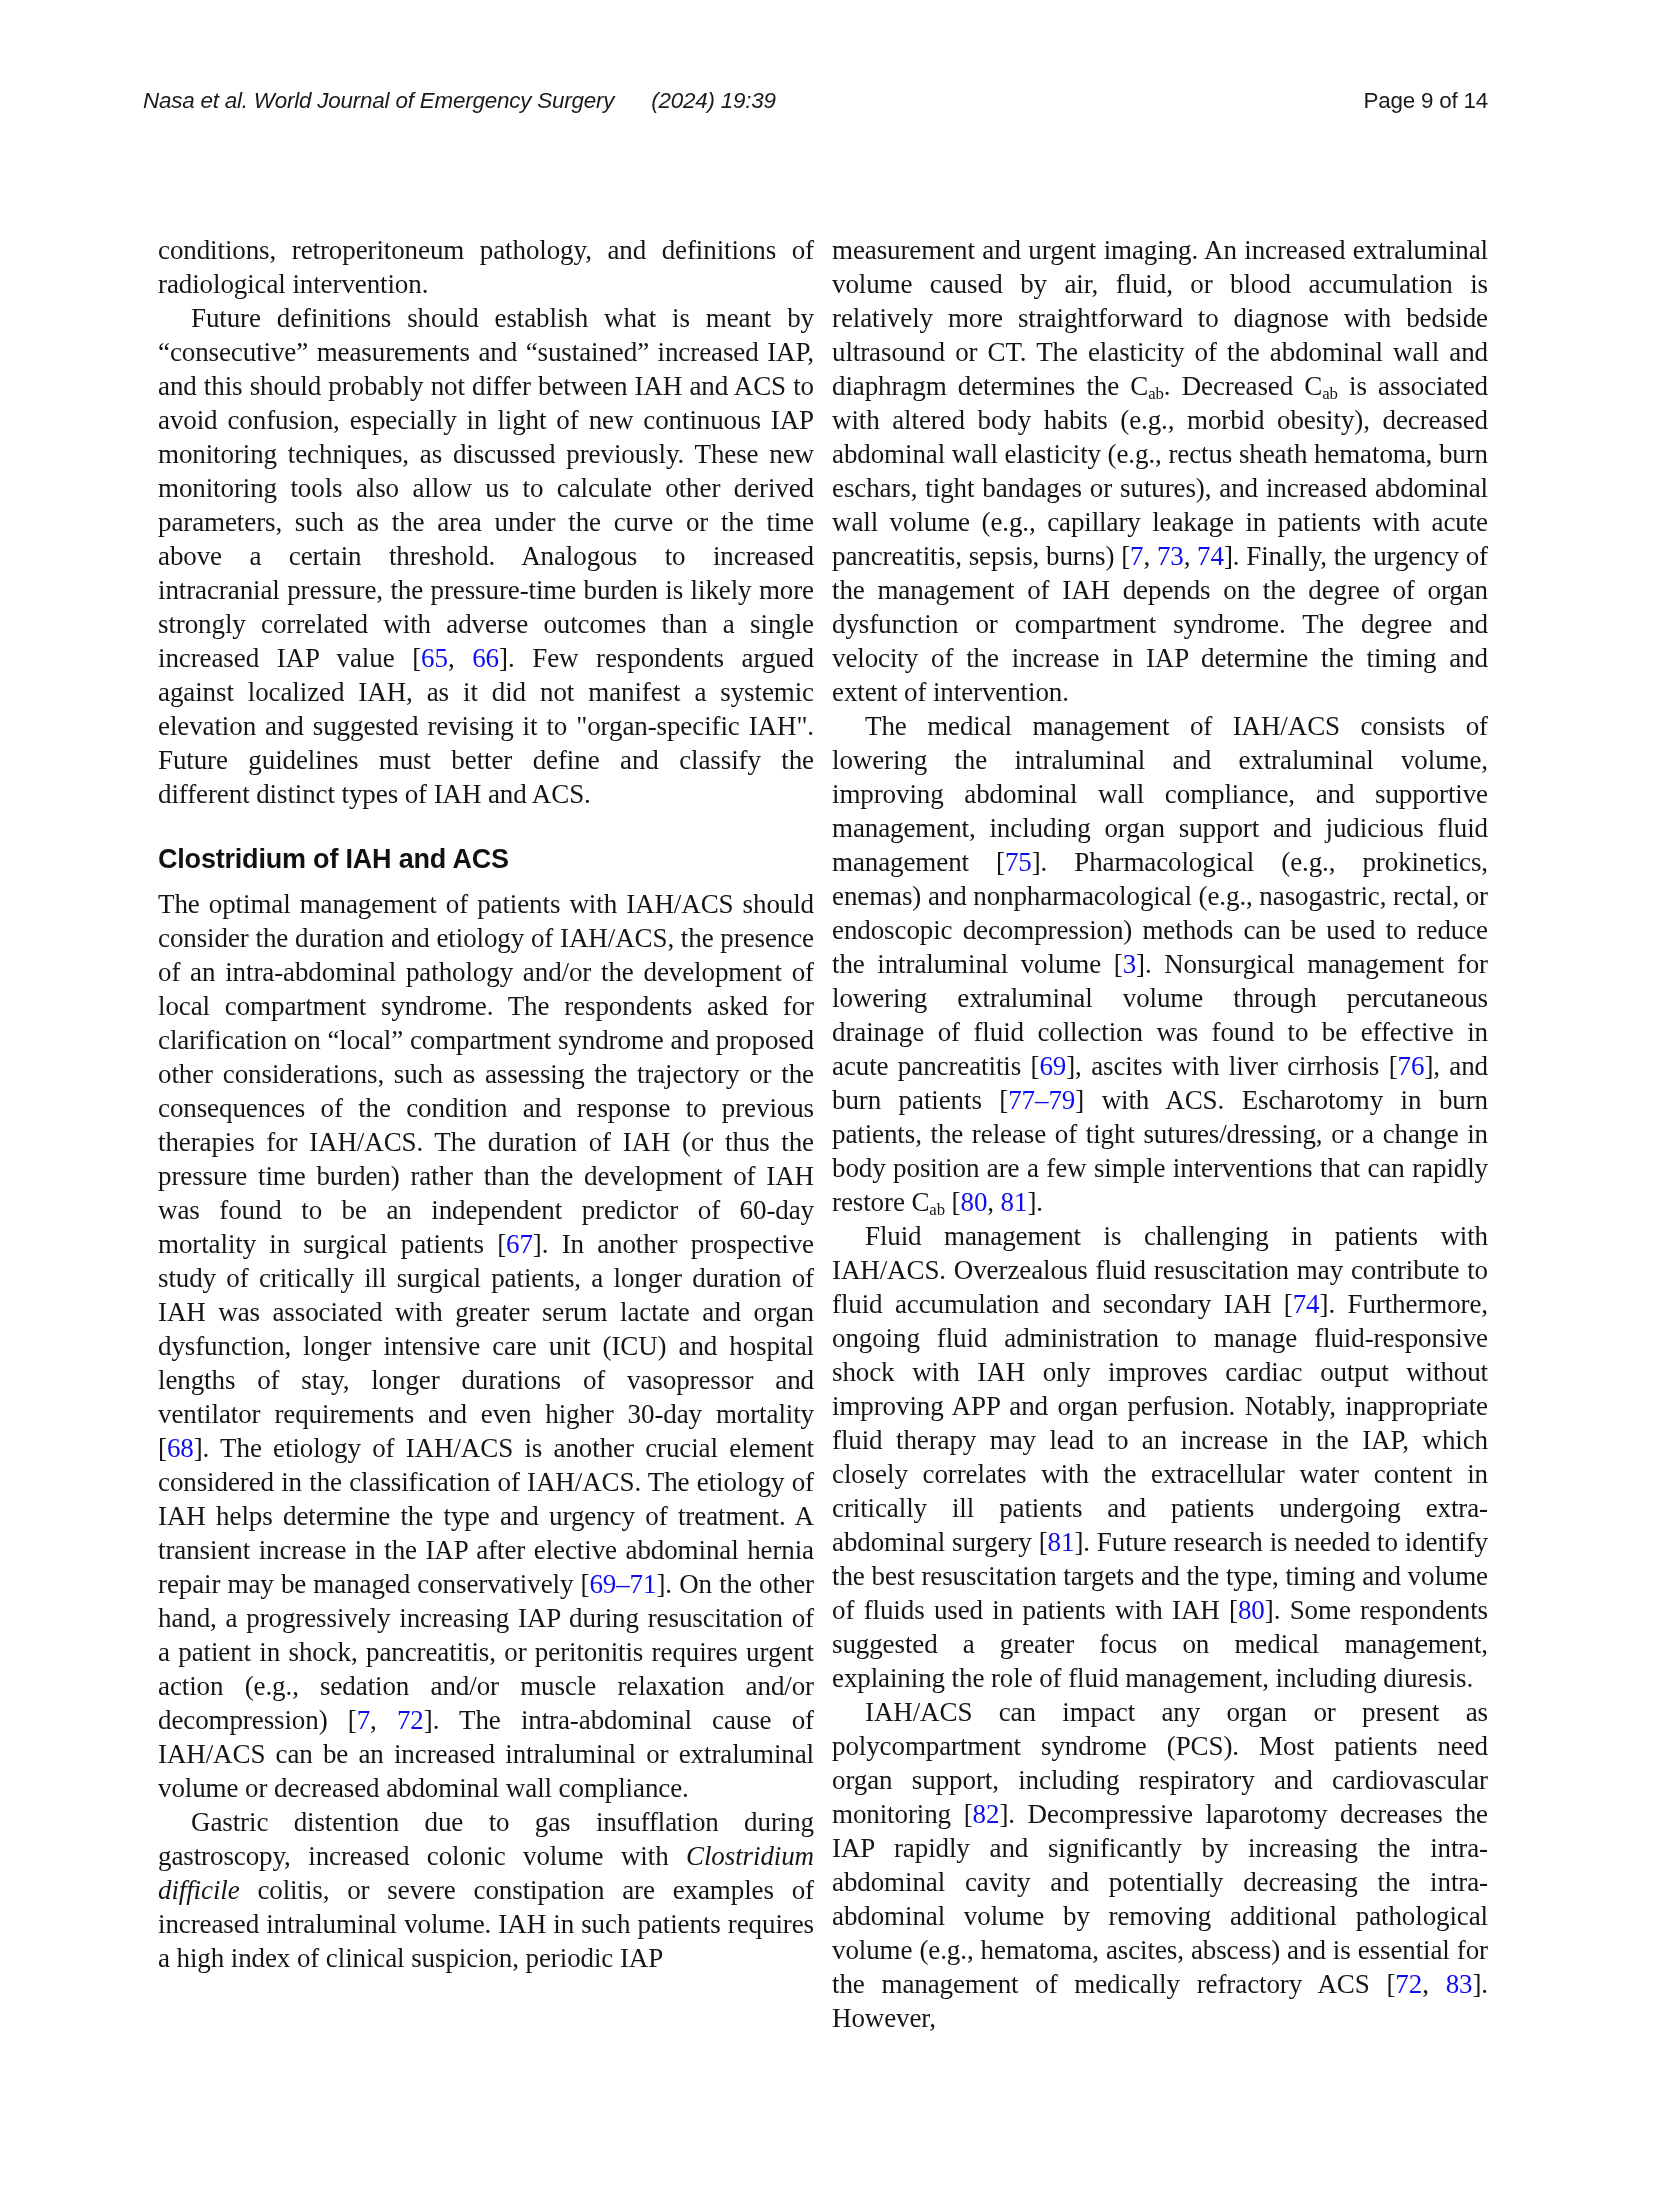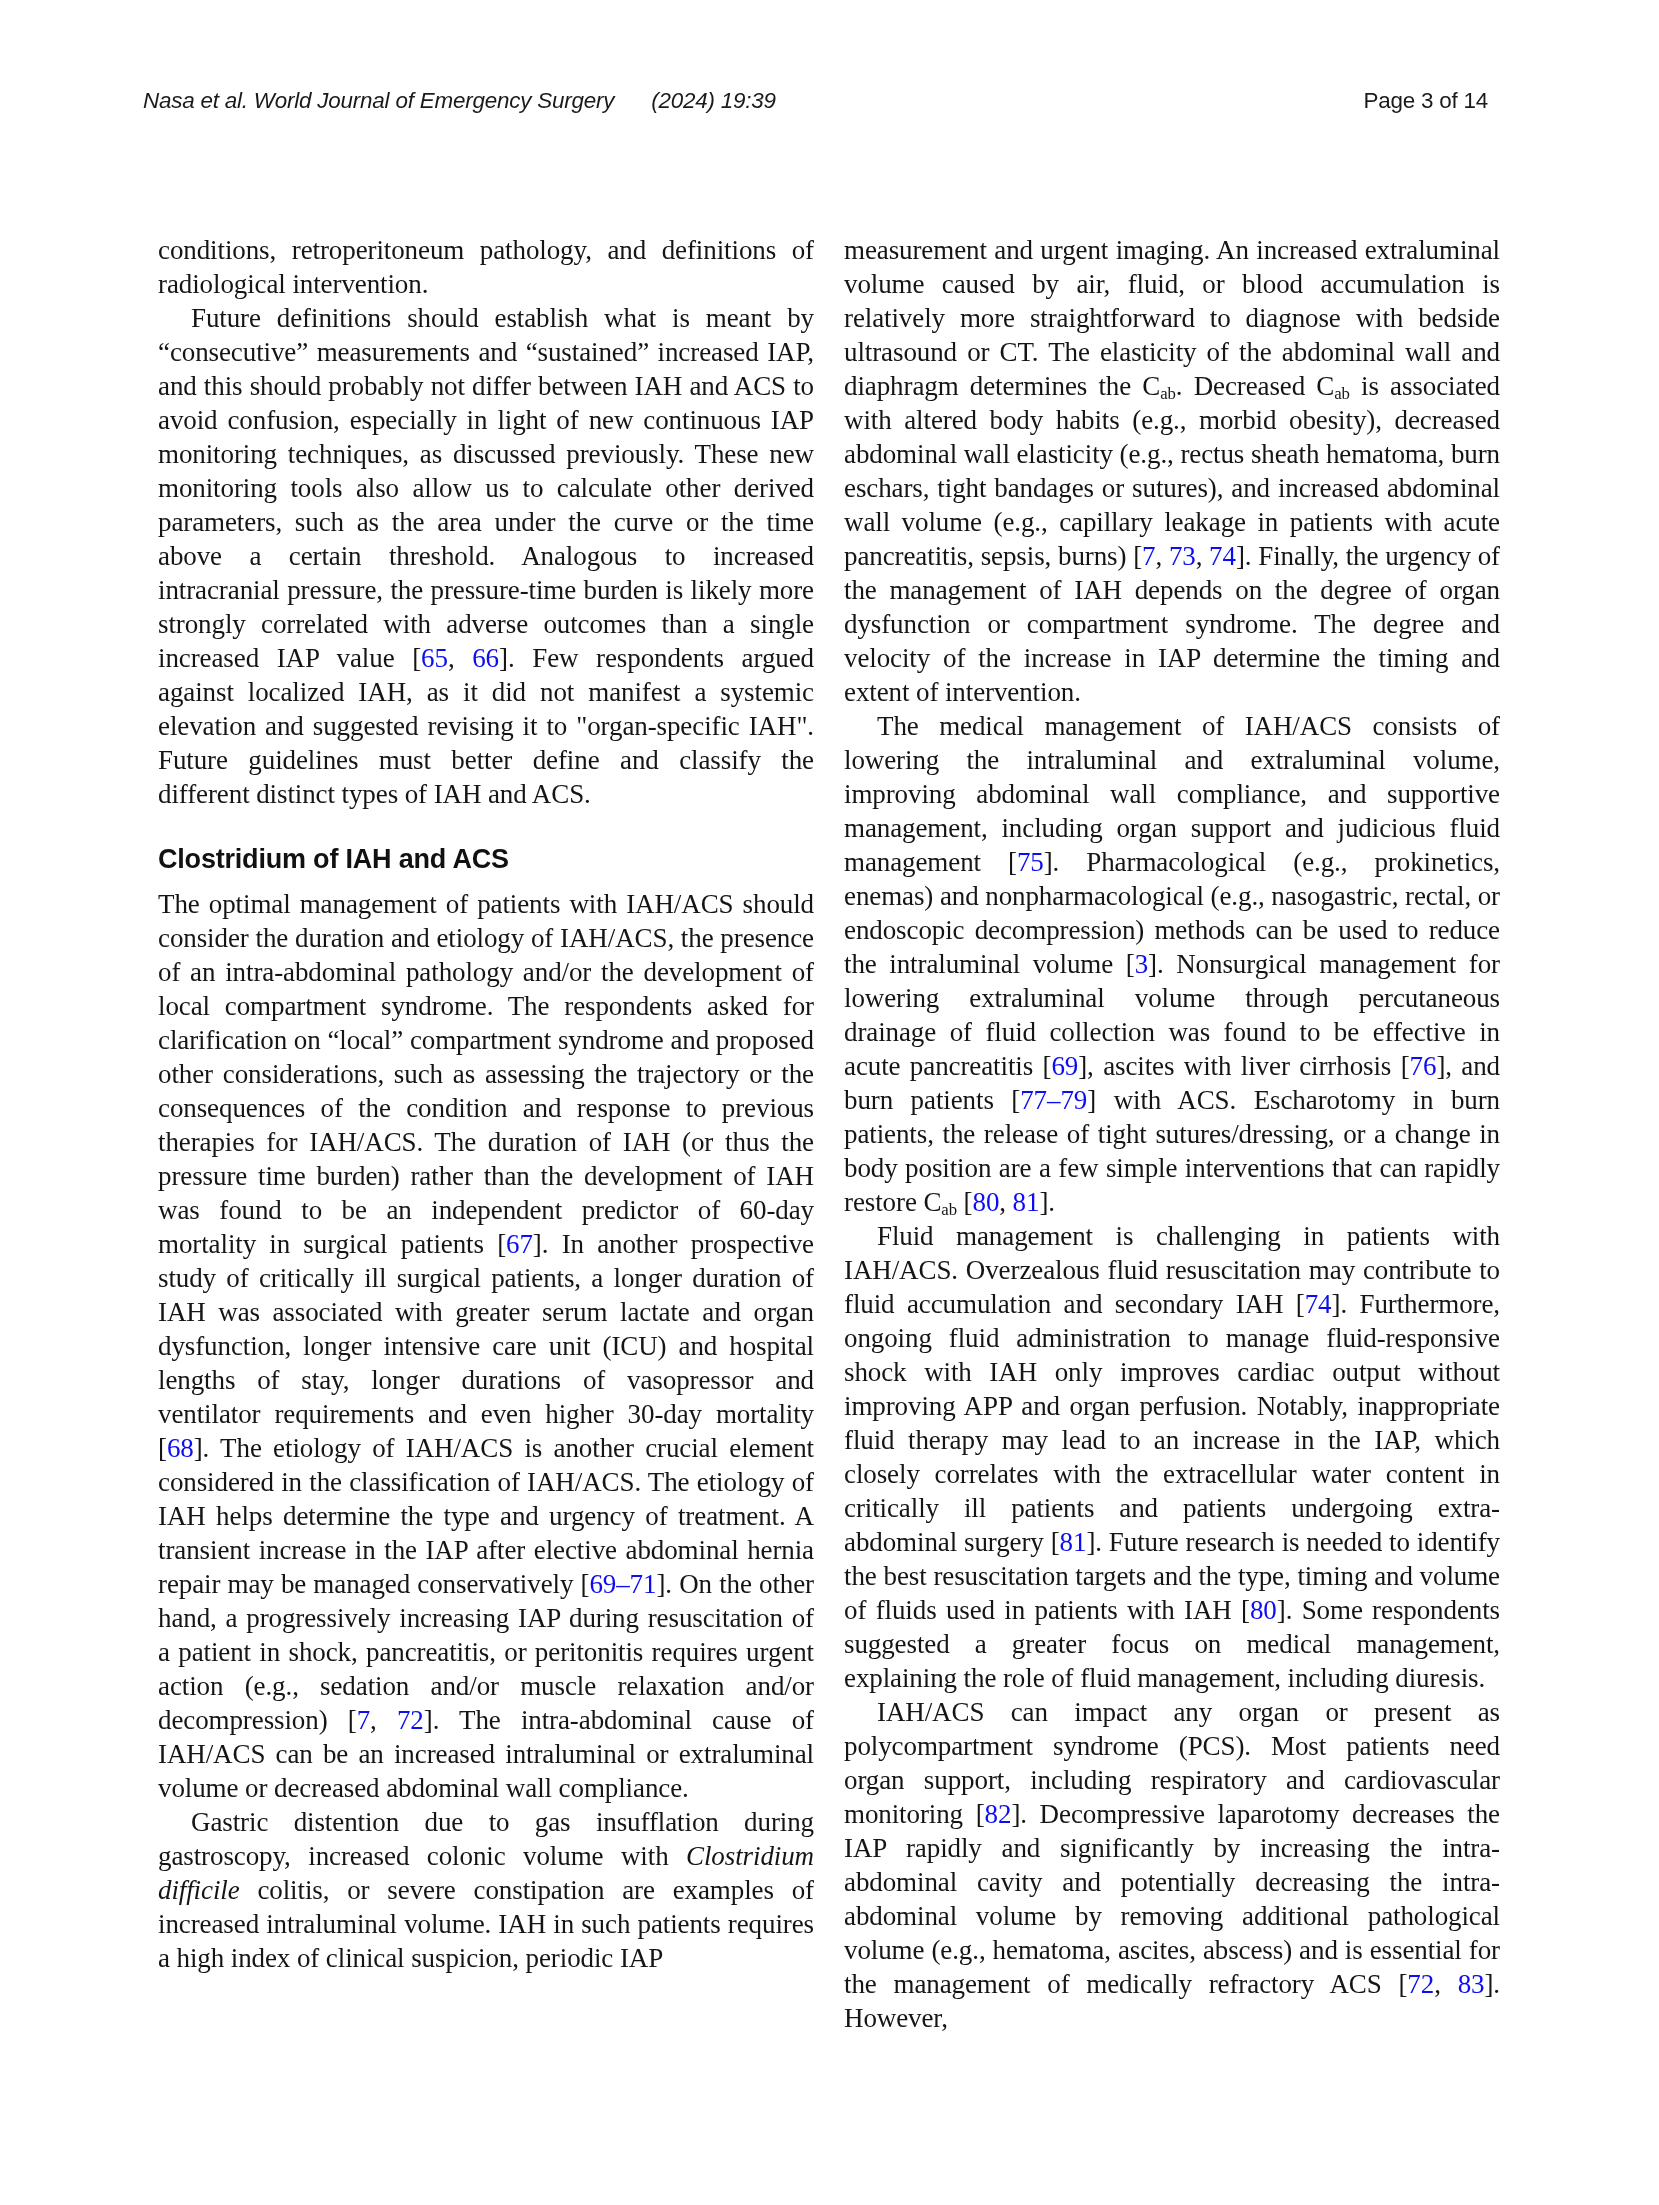--- a/index.html
+++ b/index.html
@@ -41,21 +41,21 @@
     font-style: normal;
     letter-spacing: -0.2px;
   }
   .content {
     position: absolute;
     top: 233px;
     left: 158px;
     width: 1345px;
     display: grid;
     grid-template-columns: 656px 656px;
-    column-gap: 30px;
+    column-gap: 18px;
   }
   .col p {
     margin: 0;
     font-size: 27px;
     line-height: 34px;
     text-align: justify;
     letter-spacing: -0.1px;
   }
   .col p.indent { text-indent: 33px; }
   .col h2 {
@@ -82,21 +82,21 @@
 </style>
 </head>
 <body>
 
 <div class="page">
 
   <div class="header">
     <div class="cite">
       <span>Nasa et al. World Journal of Emergency Surgery</span><span class="issue">(2024) 19:39</span>
     </div>
-    <div class="pageno">Page 3 of 14</div>
+    <div class="pageno">Page 9 of 14</div>
   </div>
 
   <div class="content">
     <div class="col">
         <p>conditions, retroperitoneum pathology, and definitions of radiological intervention.</p>
         <p class="indent">Future definitions should establish what is meant by “consecutive” measurements and “sustained” increased IAP, and this should probably not differ between IAH and ACS to avoid confusion, especially in light of new continuous IAP monitoring techniques, as discussed previously. These new monitoring tools also allow us to calculate other derived parameters, such as the area under the curve or the time above a certain threshold. Analogous to increased intracranial pressure, the pressure-time burden is likely more strongly correlated with adverse outcomes than a single increased IAP value [<a class="ref" href="#">65</a>, <a class="ref" href="#">66</a>]. Few respondents argued against localized IAH, as it did not manifest a systemic elevation and suggested revising it to "organ-specific IAH". Future guidelines must better define and classify the different distinct types of IAH and ACS.</p>
         <h2>Clostridium of IAH and ACS</h2>
         <p>The optimal management of patients with IAH/ACS should consider the duration and etiology of IAH/ACS, the presence of an intra-abdominal pathology and/or the development of local compartment syndrome. The respondents asked for clarification on “local” compartment syndrome and proposed other considerations, such as assessing the trajectory or the consequences of the condition and response to previous therapies for IAH/ACS. The duration of IAH (or thus the pressure time burden) rather than the development of IAH was found to be an independent predictor of 60-day mortality in surgical patients [<a class="ref" href="#">67</a>]. In another prospective study of critically ill surgical patients, a longer duration of IAH was associated with greater serum lactate and organ dysfunction, longer intensive care unit (ICU) and hospital lengths of stay, longer durations of vasopressor and ventilator requirements and even higher 30-day mortality [<a class="ref" href="#">68</a>]. The etiology of IAH/ACS is another crucial element considered in the classification of IAH/ACS. The etiology of IAH helps determine the type and urgency of treatment. A transient increase in the IAP after elective abdominal hernia repair may be managed conservatively [<a class="ref" href="#">69–71</a>]. On the other hand, a progressively increasing IAP during resuscitation of a patient in shock, pancreatitis, or peritonitis requires urgent action (e.g., sedation and/or muscle relaxation and/or decompression) [<a class="ref" href="#">7</a>, <a class="ref" href="#">72</a>]. The intra-abdominal cause of IAH/ACS can be an increased intraluminal or extraluminal volume or decreased abdominal wall compliance.</p>
         <p class="indent">Gastric distention due to gas insufflation during gastroscopy, increased colonic volume with <i>Clostridium difficile</i> colitis, or severe constipation are examples of increased intraluminal volume. IAH in such patients requires a high index of clinical suspicion, periodic IAP</p>
       </div>

